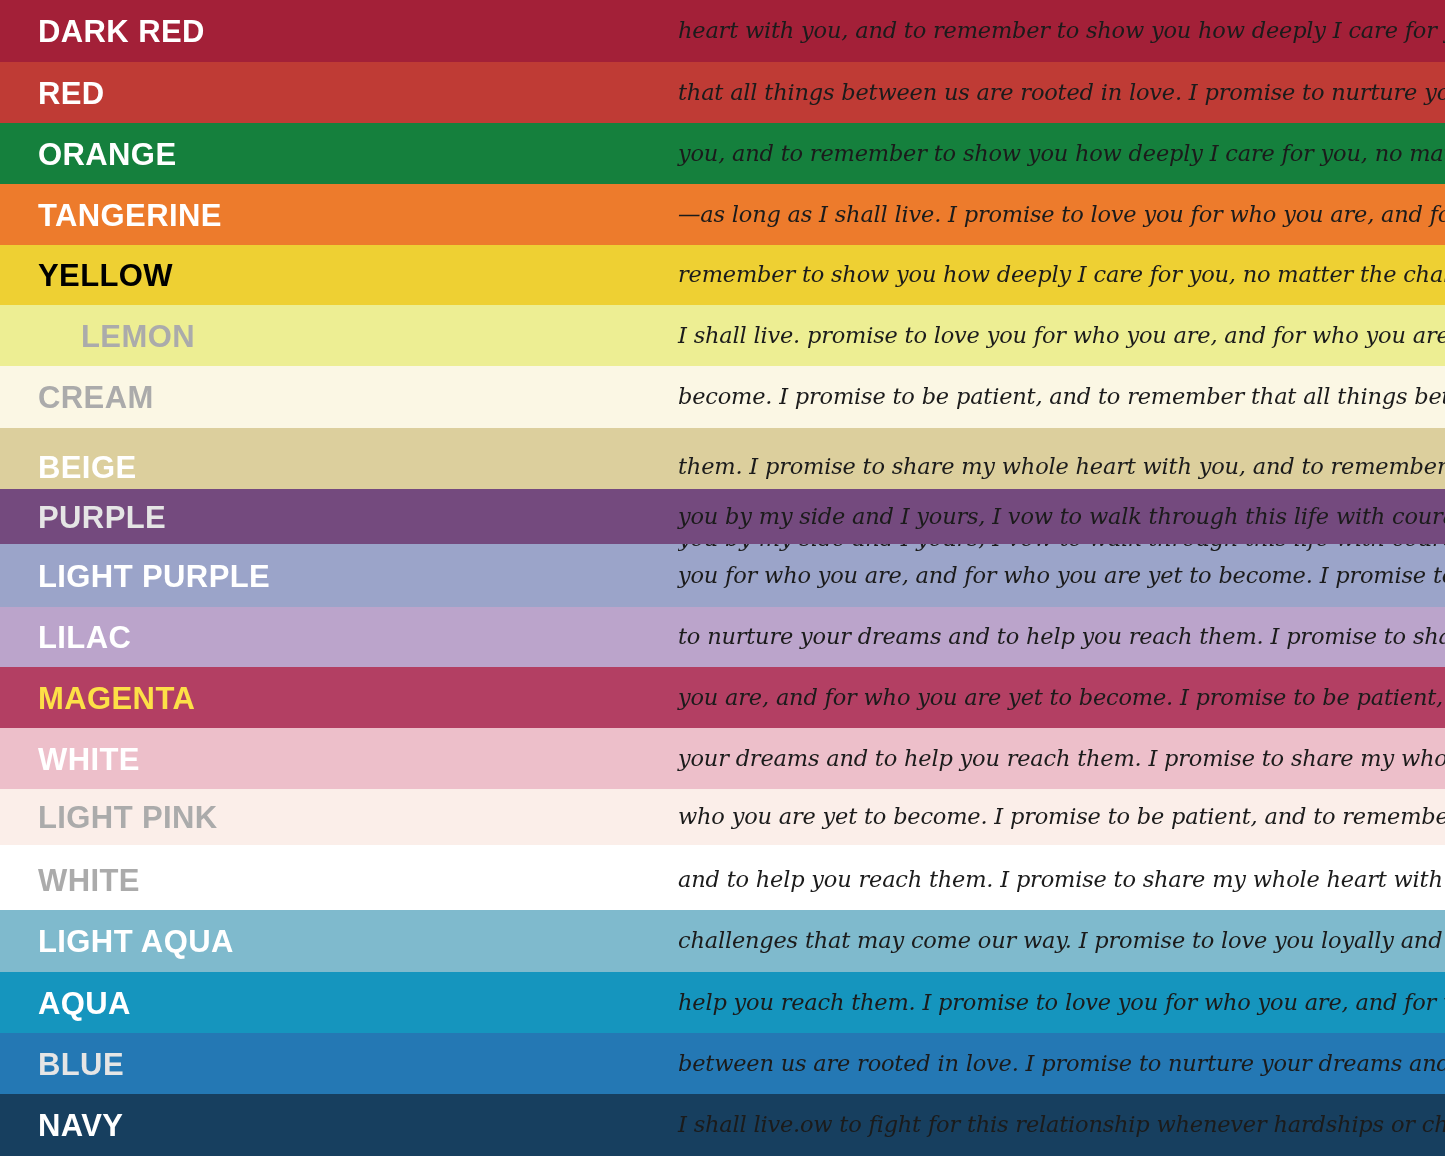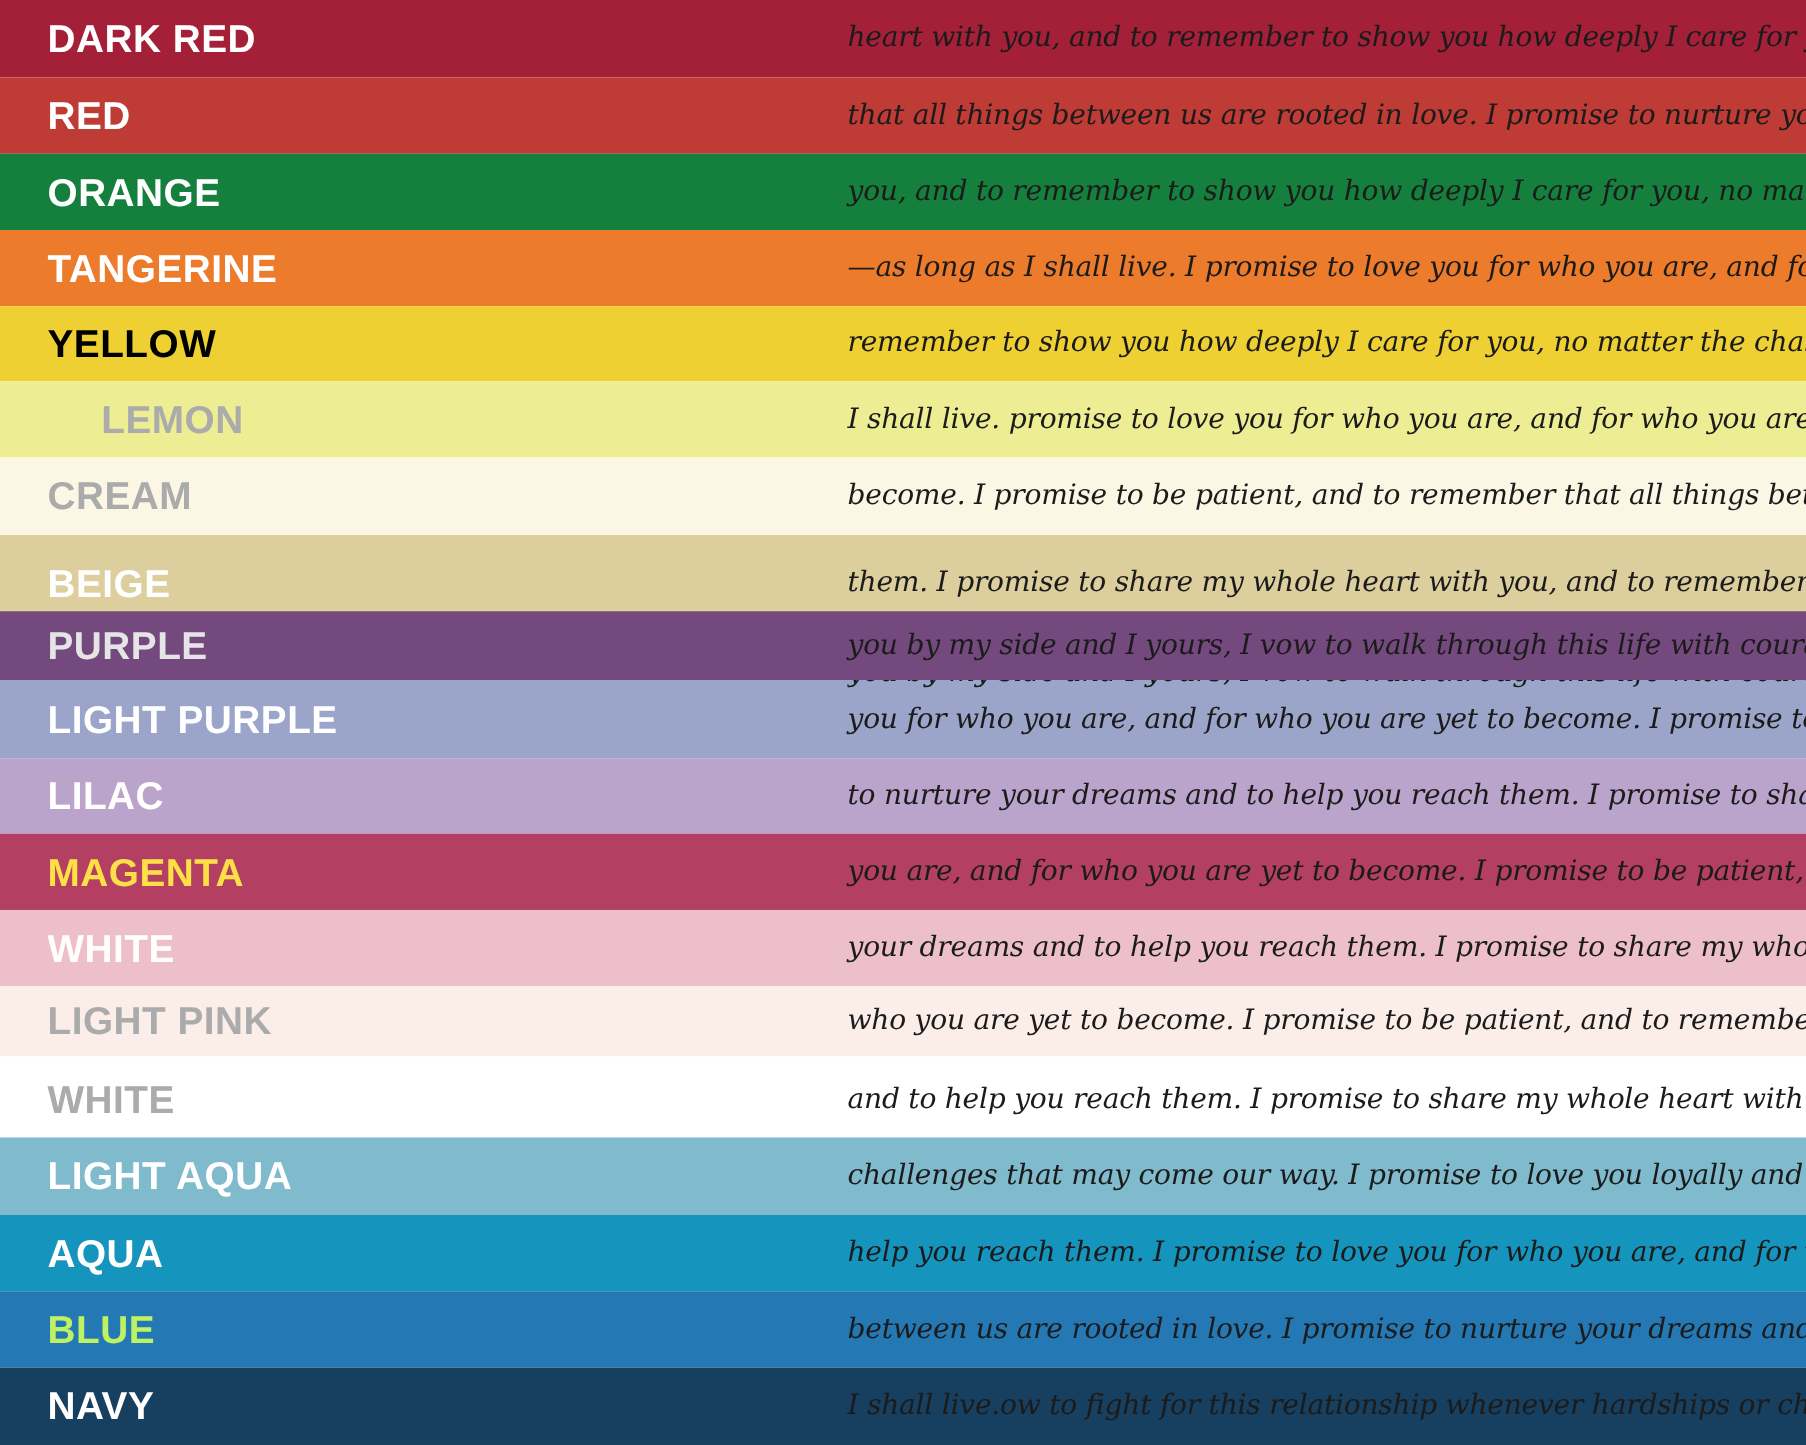--- a/index.html
+++ b/index.html
@@ -148,20 +148,20 @@
     </div>
     <div class="band" style="top: 910px; height: 62px; background: rgb(127, 186, 205);">
       <div class="band-label" style="color: rgb(255, 255, 255);">LIGHT AQUA</div>
       <div class="band-script">challenges that may come our way. I promise to love you loyally and fiercely—as lo</div>
     </div>
     <div class="band" style="top: 972px; height: 61px; background: rgb(21, 149, 190);">
       <div class="band-label" style="color: rgb(255, 255, 255);">AQUA</div>
       <div class="band-script">help you reach them. I promise to love you for who you are, and for who you are yet</div>
     </div>
     <div class="band" style="top: 1033px; height: 61px; background: rgb(36, 120, 180);">
-      <div class="band-label" style="color: #bef264;">BLUE</div>
+      <div class="band-label" style="color: #e5e5e5;">BLUE</div>
       <div class="band-script">between us are rooted in love. I promise to nurture your dreams and to help you re</div>
     </div>
     <div class="band" style="top: 1094px; height: 62px; background: rgb(23, 63, 95);">
       <div class="band-label" style="color: rgb(255, 255, 255);">NAVY</div>
       <div class="band-script">I shall live.ow to fight for this relationship whenever hardships or challenges arise</div>
     </div>
   </div>
 
 </body></html>

